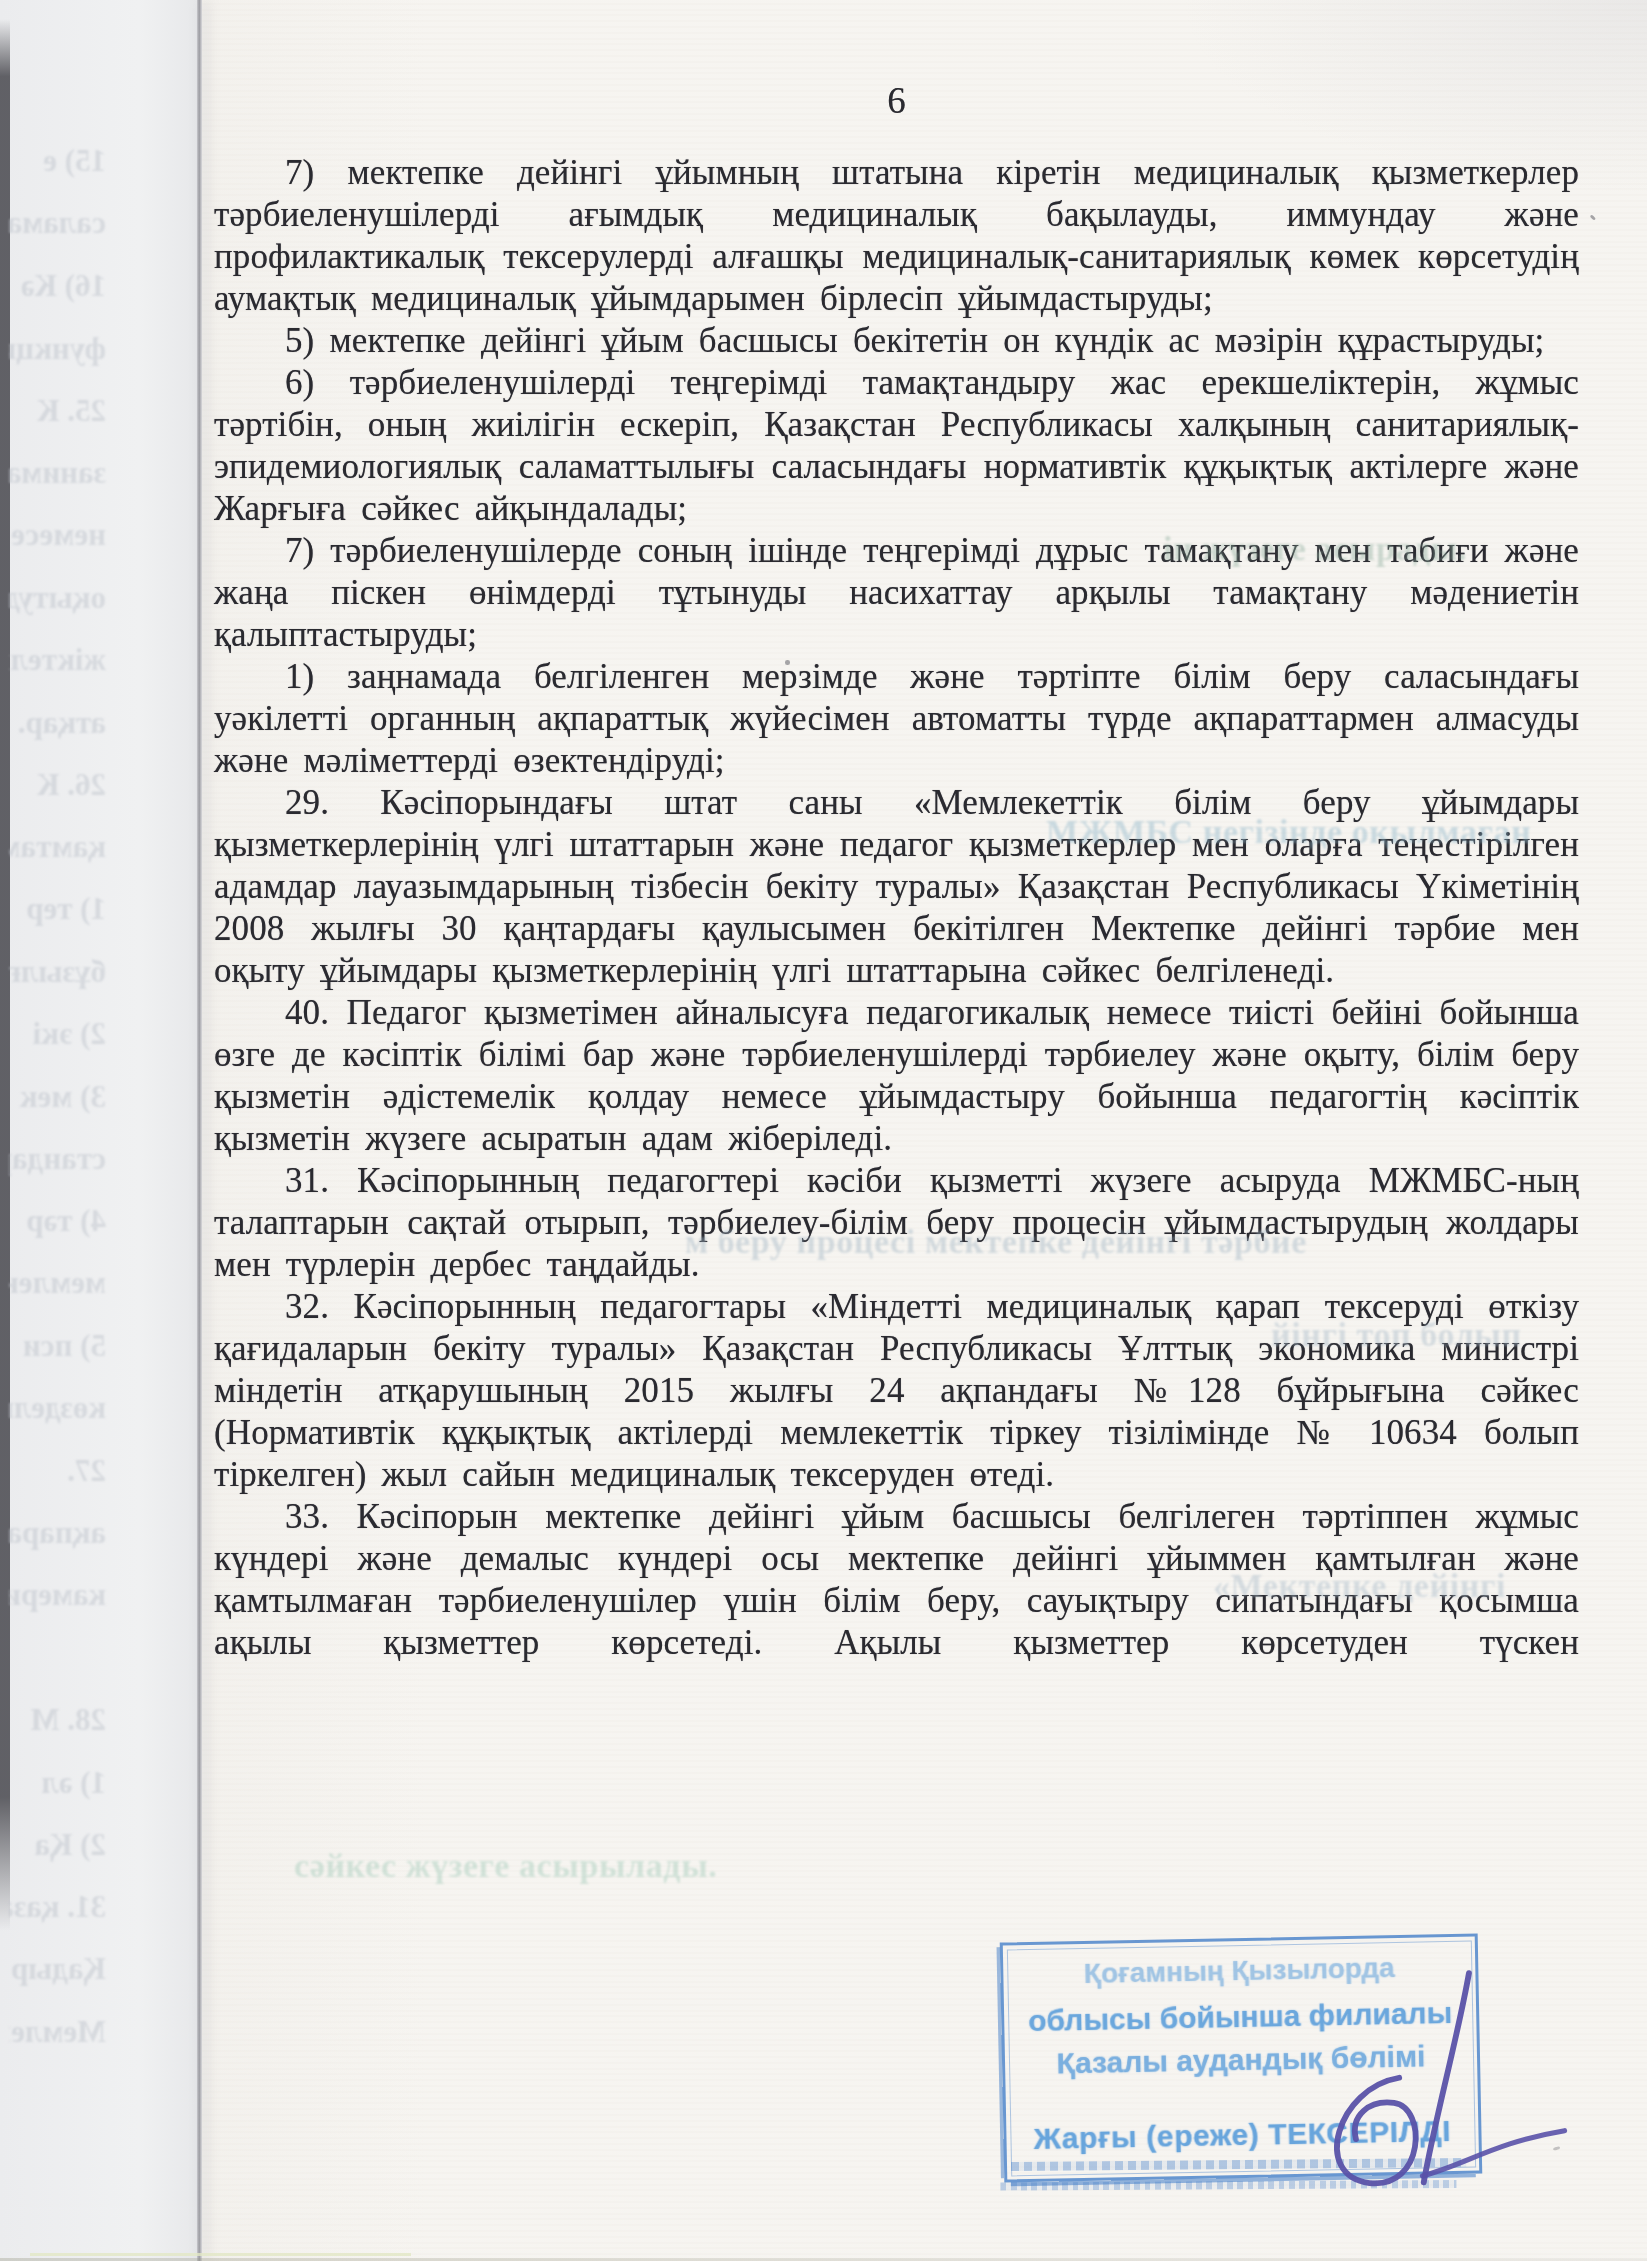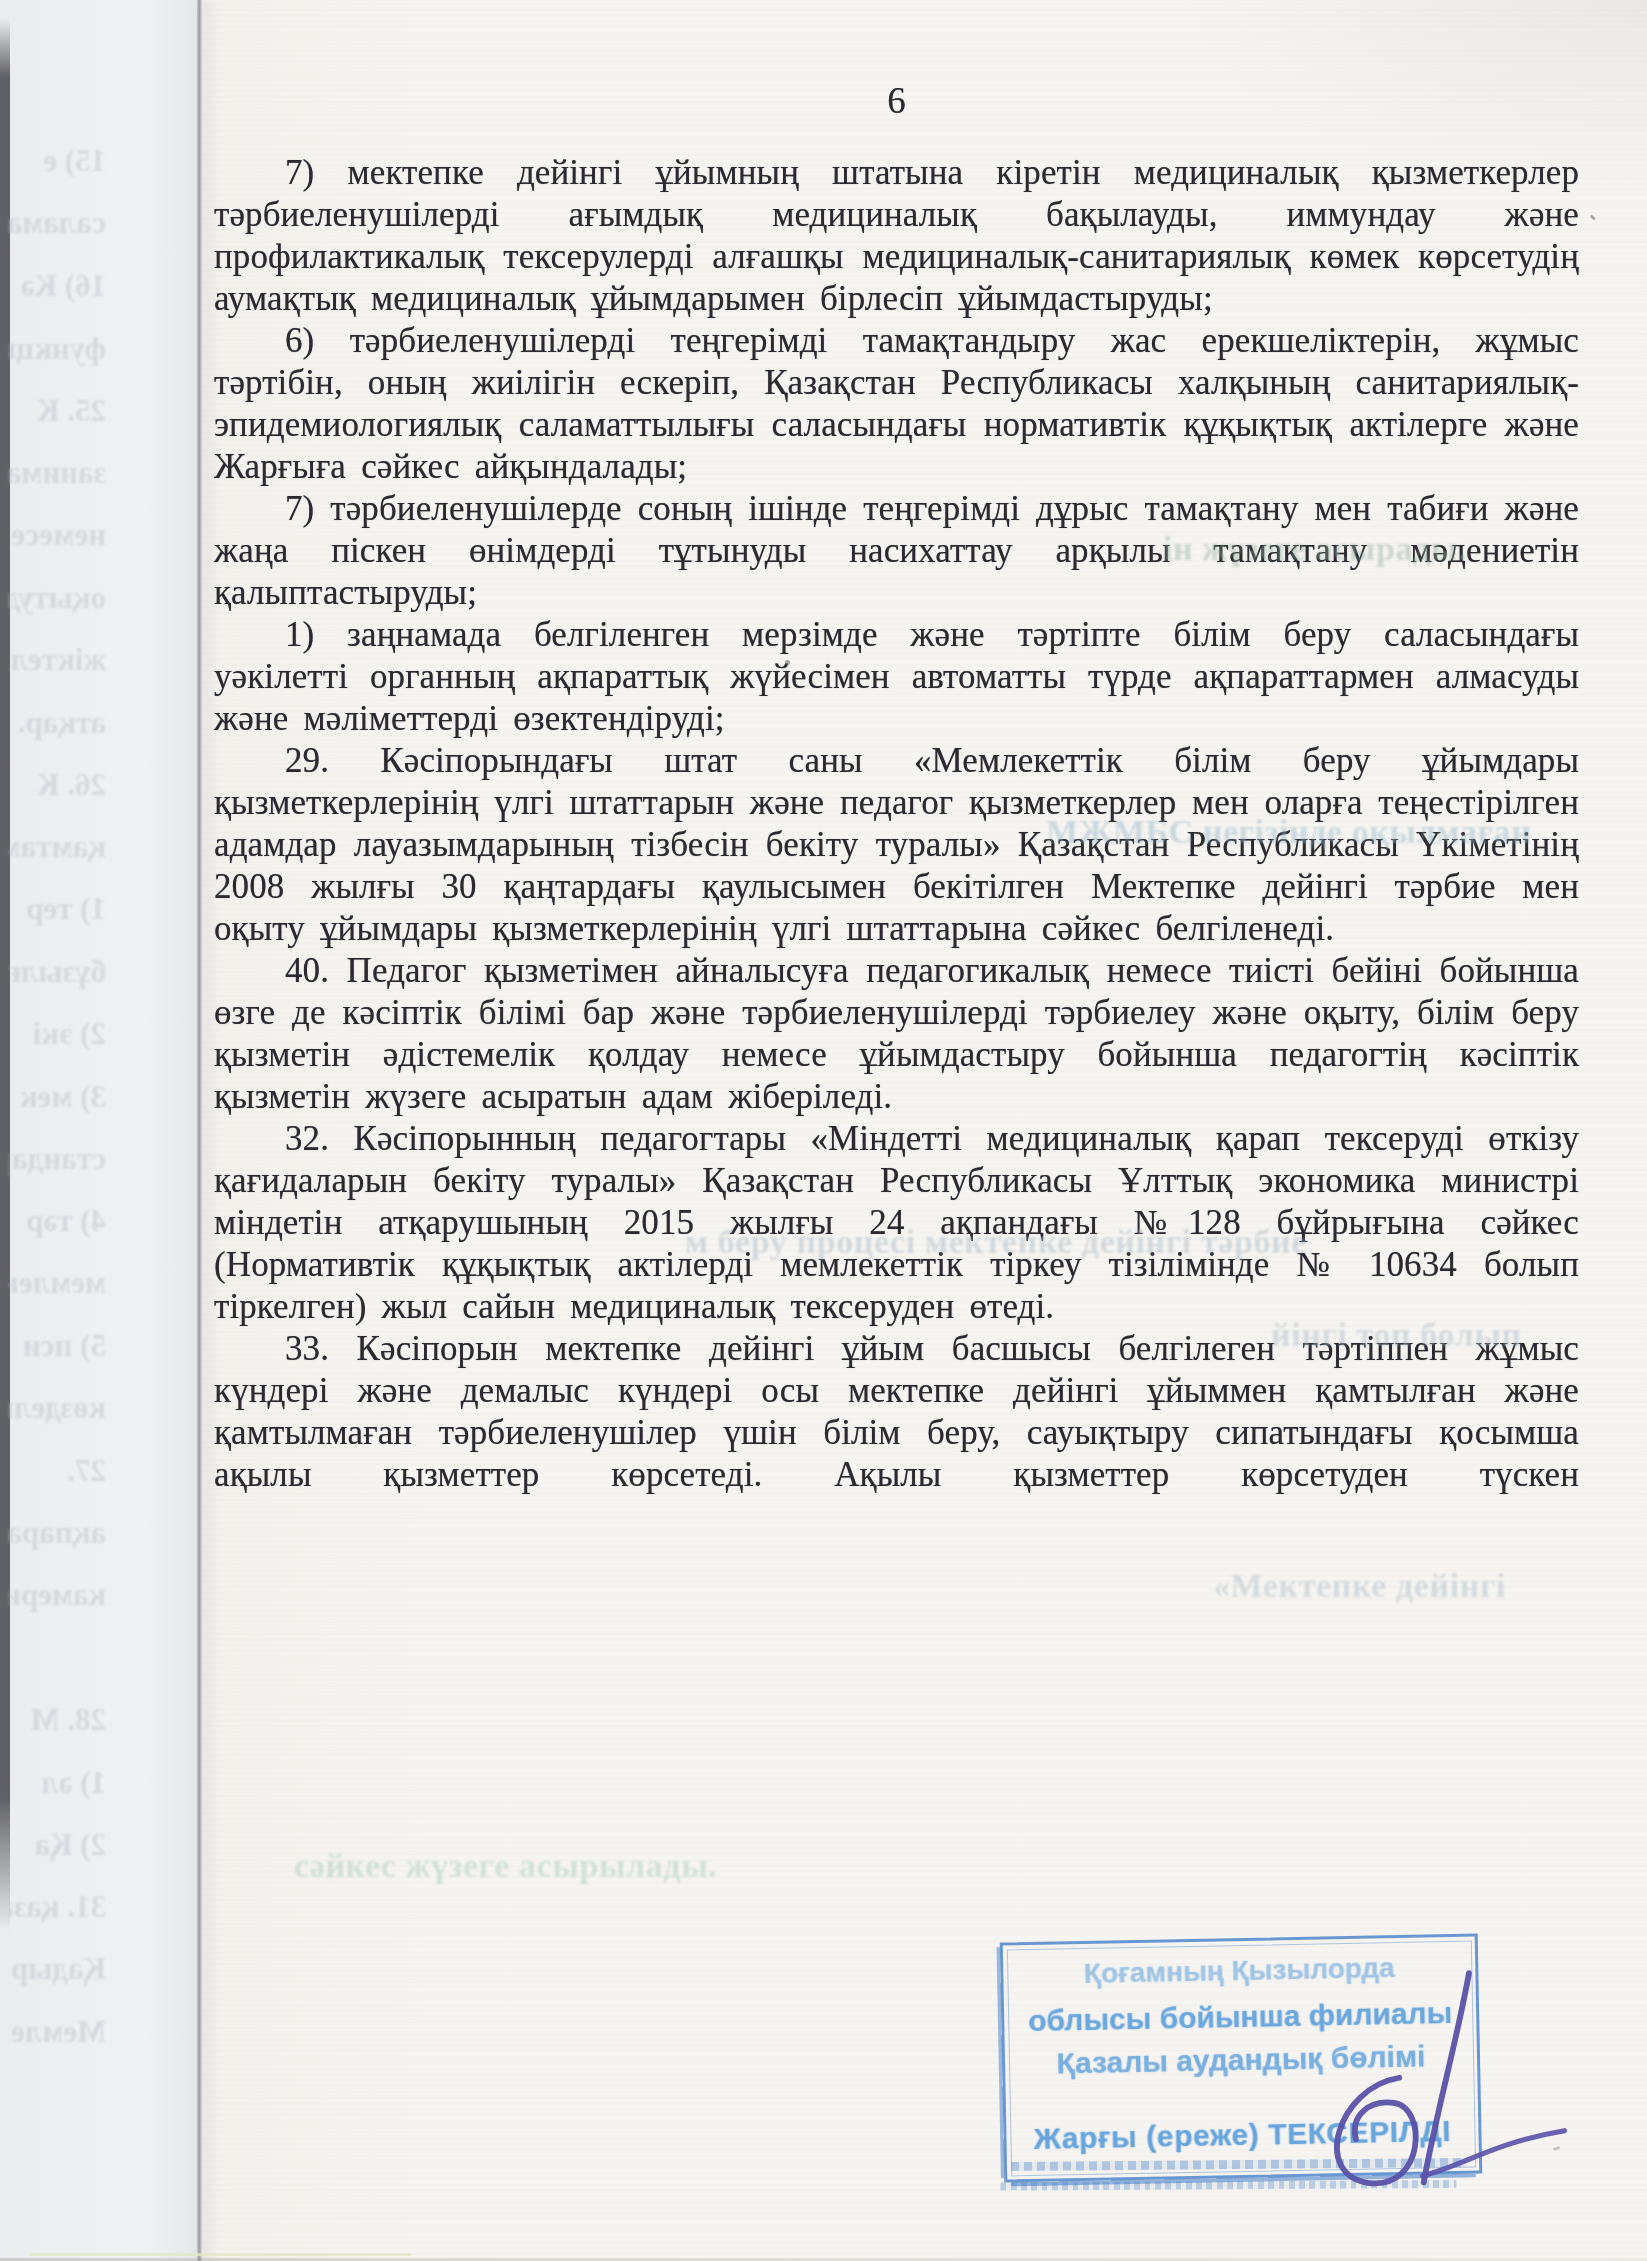--- a/index.html
+++ b/index.html
@@ -102,25 +102,27 @@
       <div class="gl" style="top: 1827px;">2) Қа</div>
       <div class="gl" style="top: 1889px;">31. қазан</div>
       <div class="gl" style="top: 1951px;">Қадыр</div>
       <div class="gl" style="top: 2014px;">Мемлекет</div>
     </div>
 
   <div class="content">
     <div class="pagenum">6</div>
     <div class="paras" id="para-host">
         <p class="para">7) мектепке дейінгі ұйымның штатына кіретін медициналық қызметкерлер тәрбиеленушілерді ағымдық медициналық бақылауды, иммундау және профилактикалық тексерулерді алғашқы медициналық-санитариялық көмек көрсетудің аумақтық медициналық ұйымдарымен бірлесіп ұйымдастыруды;</p>
+        <p class="para">5) мектепке дейінгі ұйым басшысы бекітетін он күндік ас мәзірін құрастыруды;</p>
         <p class="para">6) тәрбиеленушілерді теңгерімді тамақтандыру жас ерекшеліктерін, жұмыс тәртібін, оның жиілігін ескеріп, Қазақстан Республикасы халқының санитариялық-эпидемиологиялық саламаттылығы саласындағы нормативтік құқықтық актілерге және Жарғыға сәйкес айқындалады;</p>
         <p class="para">7) тәрбиеленушілерде соның ішінде теңгерімді дұрыс тамақтану мен табиғи және жаңа піскен өнімдерді тұтынуды насихаттау арқылы тамақтану мәдениетін қалыптастыруды;</p>
         <p class="para">1) заңнамада белгіленген мерзімде және тәртіпте білім беру саласындағы уәкілетті органның ақпараттық жүйесімен автоматты түрде ақпараттармен алмасуды және мәліметтерді өзектендіруді;</p>
         <p class="para">29. Кәсіпорындағы штат саны «Мемлекеттік білім беру ұйымдары қызметкерлерінің үлгі штаттарын және педагог қызметкерлер мен оларға теңестірілген адамдар лауазымдарының тізбесін бекіту туралы» Қазақстан Республикасы Үкіметінің 2008 жылғы 30 қаңтардағы қаулысымен бекітілген Мектепке дейінгі тәрбие мен оқыту ұйымдары қызметкерлерінің үлгі штаттарына сәйкес белгіленеді.</p>
         <p class="para">40. Педагог қызметімен айналысуға педагогикалық немесе тиісті бейіні бойынша өзге де кәсіптік білімі бар және тәрбиеленушілерді тәрбиелеу және оқыту, білім беру қызметін әдістемелік қолдау немесе ұйымдастыру бойынша педагогтің кәсіптік қызметін жүзеге асыратын адам жіберіледі.</p>
+        <p class="para">31. Кәсіпорынның педагогтері кәсіби қызметті жүзеге асыруда МЖМБС-ның талаптарын сақтай отырып, тәрбиелеу-білім беру процесін ұйымдастырудың жолдары мен түрлерін дербес таңдайды.</p>
         <p class="para">32. Кәсіпорынның педагогтары «Міндетті медициналық қарап тексеруді өткізу қағидаларын бекіту туралы» Қазақстан Республикасы Ұлттық экономика министрі міндетін атқарушының 2015 жылғы 24 ақпандағы №128 бұйрығына сәйкес (Нормативтік құқықтық актілерді мемлекеттік тіркеу тізілімінде № 10634 болып тіркелген) жыл сайын медициналық тексеруден өтеді.</p>
         <p class="para">33. Кәсіпорын мектепке дейінгі ұйым басшысы белгілеген тәртіппен жұмыс күндері және демалыс күндері осы мектепке дейінгі ұйыммен қамтылған және қамтылмаған тәрбиеленушілер үшін білім беру, сауықтыру сипатындағы қосымша ақылы қызметтер көрсетеді. Ақылы қызметтер көрсетуден түскен</p>
       </div>
   </div>
 
   <div id="ghost-body">
       <div class="gb" style="left: 1163px; top: 530px; color: rgb(143, 174, 158);">ін жүзеге асырады.</div>
       <div class="gb" style="left: 1046px; top: 813px; color: rgb(140, 180, 200);">МЖМБС негізінде оқылмаған</div>
       <div class="gb" style="left: 685px; top: 1223px; color: rgb(160, 180, 195);">м беру процесі мектепке дейінгі тәрбие</div>
       <div class="gb" style="left: 1271px; top: 1316px; color: rgb(166, 184, 199);">йінгі топ болып</div>

